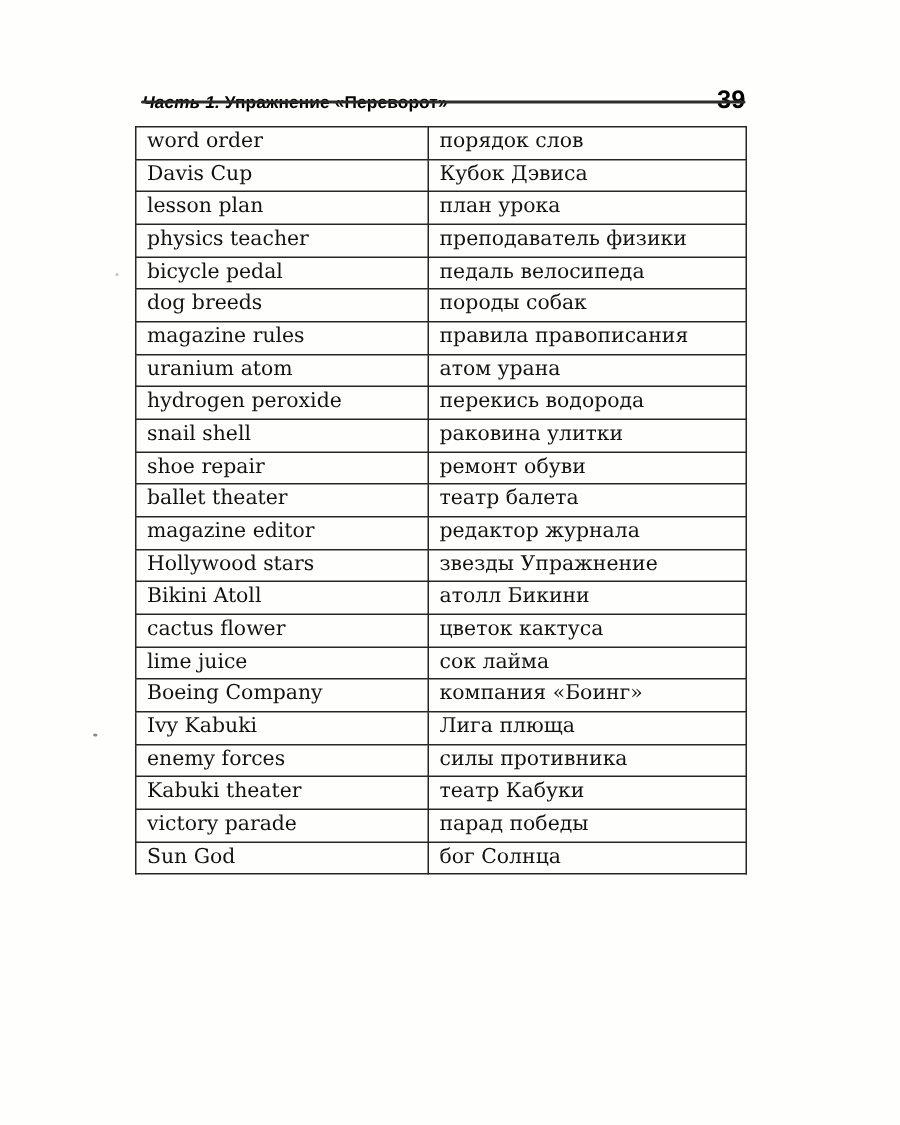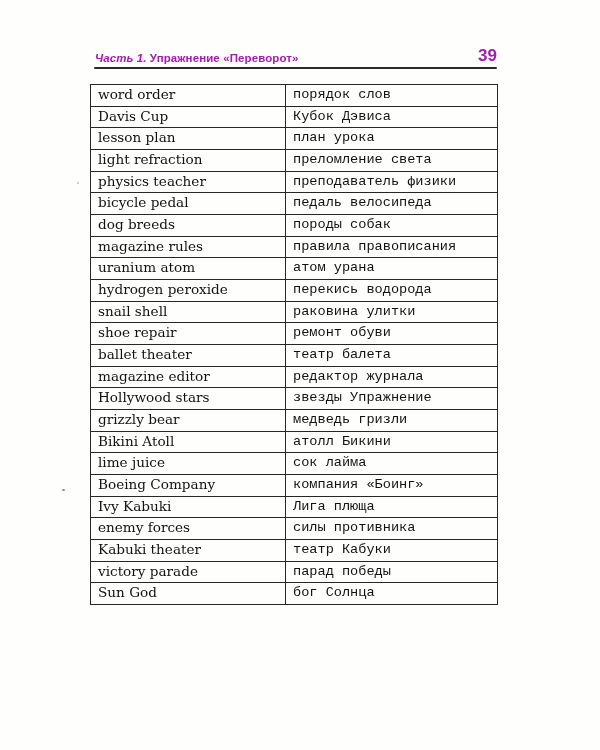--- a/index.html
+++ b/index.html
@@ -12,27 +12,27 @@
     width: 600px;
     height: 750px;
     background: #fefefd;
     overflow: hidden;
     font-family: "DejaVu Serif", serif;
   }
   
   .running-head {
     position: absolute;
     left: 95px;
-    top: 47px;
+    top: 58px;
     width: 402px;
     display: flex;
     justify-content: space-between;
     align-items: flex-end;
     font-family: "Liberation Sans", sans-serif;
-    color: #a21caf;
+    color: #000000;
     gap: 46px;
   }
   .head-title {
     font-size: 11.5px;
     font-weight: 700;
     letter-spacing: 0.1px;
     white-space: nowrap;
   }
   .head-title .chapter {
     font-style: italic;
@@ -69,21 +69,21 @@
     border: 1.6px solid #262626;
     padding: 0 4px 1px 7px;
     font-size: 13.6px;
     line-height: 1;
     color: #121212;
     vertical-align: middle;
     white-space: nowrap;
     overflow: hidden;
   }
   table.vocab td.en { width: 195px; }
-  table.vocab td.ru { width: 212px; font-family: Liberation Mono, monospace; }
+  table.vocab td.ru { width: 212px; }
   
   .speck {
     position: absolute;
     background: #8a8a86;
     border-radius: 50%;
   }
   .speck-1 { left: 62px; top: 489px; width: 3px; height: 2px; }
   .speck-2 { left: 77px; top: 182px; width: 2px; height: 2px; opacity: 0.5; }
 </style>
 </head>
@@ -108,24 +108,20 @@
         </tr>
         <tr>
           <td class="en">Davis Cup</td>
           <td class="ru">Кубок Дэвиса</td>
         </tr>
         <tr>
           <td class="en">lesson plan</td>
           <td class="ru">план урока</td>
         </tr>
         <tr>
-          <td class="en">light refraction</td>
-          <td class="ru">преломление света</td>
-        </tr>
-        <tr>
           <td class="en">physics teacher</td>
           <td class="ru">преподаватель физики</td>
         </tr>
         <tr>
           <td class="en">bicycle pedal</td>
           <td class="ru">педаль велосипеда</td>
         </tr>
         <tr>
           <td class="en">dog breeds</td>
           <td class="ru">породы собак</td>
@@ -156,28 +152,28 @@
         </tr>
         <tr>
           <td class="en">magazine editor</td>
           <td class="ru">редактор журнала</td>
         </tr>
         <tr>
           <td class="en">Hollywood stars</td>
           <td class="ru">звезды Упражнение</td>
         </tr>
         <tr>
-          <td class="en">grizzly bear</td>
-          <td class="ru">медведь гризли</td>
-        </tr>
-        <tr>
           <td class="en">Bikini Atoll</td>
           <td class="ru">атолл Бикини</td>
         </tr>
         <tr>
+          <td class="en">cactus flower</td>
+          <td class="ru">цветок кактуса</td>
+        </tr>
+        <tr>
           <td class="en">lime juice</td>
           <td class="ru">сок лайма</td>
         </tr>
         <tr>
           <td class="en">Boeing Company</td>
           <td class="ru">компания «Боинг»</td>
         </tr>
         <tr>
           <td class="en">Ivy Kabuki</td>
           <td class="ru">Лига плюща</td>

